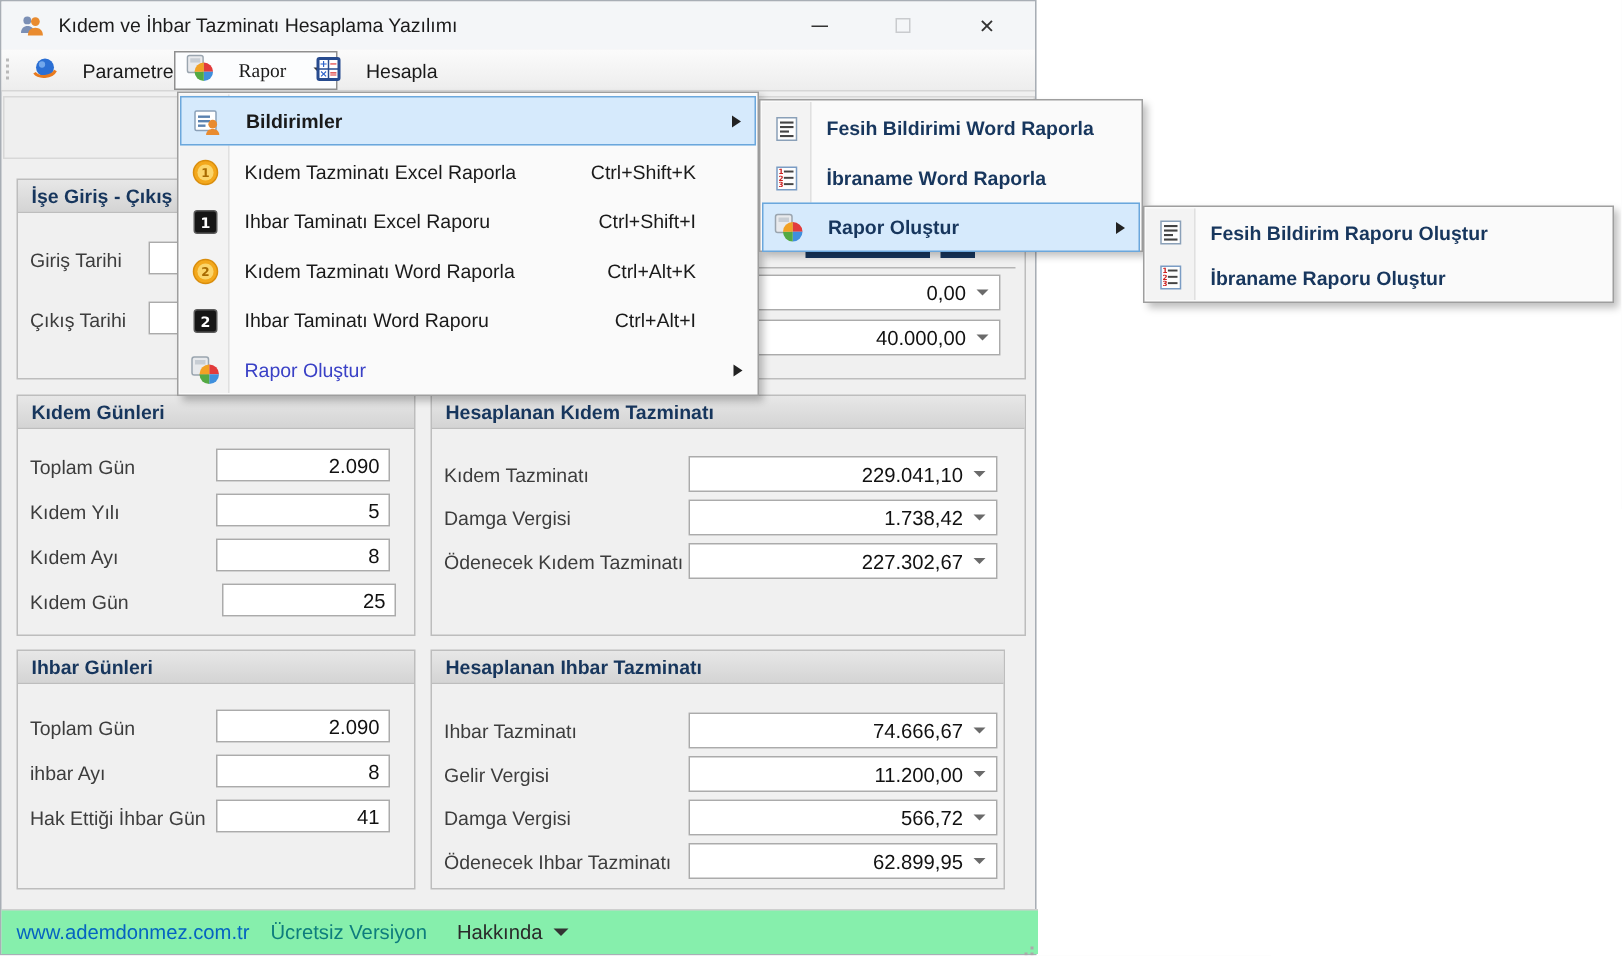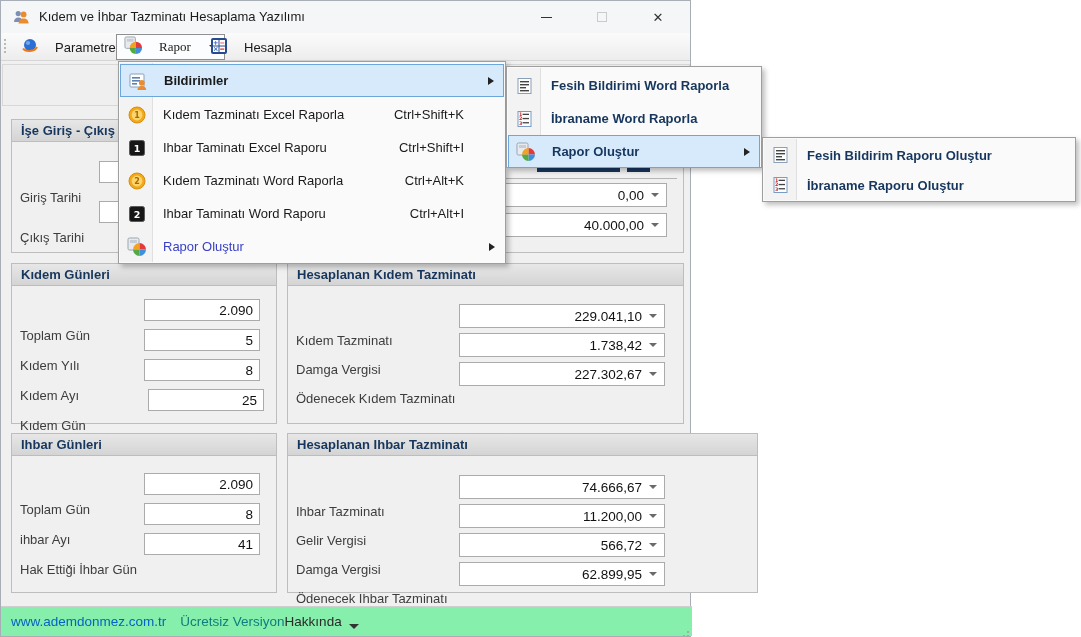--- a/index.html
+++ b/index.html
@@ -30,36 +30,36 @@
     border-top:4px solid #333; margin-left:2px; }
 
   
   #subpanel { position:absolute; left:1px; top:63px; width:688px; height:42px;
     background:#efefef; border:1px solid #d8d8d8; }
 
   
   .groupbox { position:absolute; background:#f0f0f0; border:1px solid #bdbdbd; }
   .ghdr { height:22px; background:linear-gradient(#e7e7e7,#d4d4d4); border-bottom:1px solid #bdbdbd;
     color:#17365d; font-weight:bold; font-size:13px; line-height:21px; padding-left:9px; white-space:nowrap; overflow:hidden; }
-  .flabel { position:absolute; font-size:13px; color:#3d3d3d; white-space:nowrap;margin-top:24px; }
+  .flabel { position:absolute; font-size:13px; color:#3d3d3d; white-space:nowrap; }
   .tbox { position:absolute; background:#ffffff; border:1px solid #ababab; font-size:13.5px; color:#111;
     display:flex; align-items:center; justify-content:flex-end; padding-right:6px; }
   .cbox { position:absolute; background:#ffffff; border:1px solid #ababab; font-size:13.5px; color:#111;
     display:flex; align-items:center; justify-content:flex-end; padding-right:22px; }
   .dd-arrow { position:absolute; right:7px; top:50%; margin-top:-2px; width:0; height:0;
     border-left:4px solid transparent; border-right:4px solid transparent; border-top:4px solid #6a6a6a; }
   .hfrag { position:absolute; background:#17365d; height:5px; }
   .hline { position:absolute; background:#b5b5b5; height:1px; }
 
   
   #statusbar { position:absolute; left:0; top:605px; width:691px; height:30px; background:#86efac;
     border-top:1px solid #cfcfcf; display:flex; align-items:center; font-size:13.5px; }
   #status-link { color:#0563c1; margin-left:10px; white-space:nowrap; }
   #status-version { color:#0e7d7d; margin-left:14px; white-space:nowrap; }
-  #status-about { color:#2a2a2a; margin-left:0; white-space:nowrap; display:flex; align-items:flex-end; gap:7px; }
+  #status-about { color:#2a2a2a; margin-left:20px; white-space:nowrap; display:flex; align-items:center; gap:7px; }
   .about-caret { width:0; height:0; border-left:5px solid transparent; border-right:5px solid transparent; border-top:5px solid #333; }
   #resize-grip { position:absolute; right:3px; bottom:3px; width:2px; height:2px; background:#a9a9a9;
     box-shadow:-4px 4px 0 #a9a9a9, 0 4px 0 #a9a9a9, -8px 8px 0 #a9a9a9, -4px 8px 0 #a9a9a9, 0 8px 0 #a9a9a9; }
 
   
   .popup { position:absolute; background:#fafafa; border:1px solid #9e9e9e;
     box-shadow:3px 3px 5px rgba(0,0,0,0.25); z-index:10; }
   .gutterbg { position:absolute; left:1px; top:1px; bottom:1px; width:33px; background:#f3f3f3; border-right:1px solid #e0e0e0; }
   .mrow { position:absolute; left:1px; right:1px; height:33px; display:flex; align-items:center; }
   .mrow.hl { background:#d6eafc; border:1px solid #6ba7dc; left:1px; right:1px; }
@@ -217,21 +217,21 @@
       <span class="flabel" style="left:8px;top:74px">ihbar Ayı</span>
       <div class="tbox" style="left:132px;top:69px;width:116px;height:22px">
           <span>8</span>
         </div>
       <span class="flabel" style="left:8px;top:104px">Hak Ettiği İhbar Gün</span>
       <div class="tbox" style="left:132px;top:99px;width:116px;height:22px">
           <span>41</span>
         </div>
     </div>
 
-    <div class="groupbox" style="left:286px;top:432px;width:471px;height:160px">
+    <div class="groupbox" style="left:286px;top:432px;width:383px;height:160px">
       <div class="ghdr">Hesaplanan Ihbar Tazminatı</div>
       <span class="flabel" style="left:8px;top:46px">Ihbar Tazminatı</span>
       <div class="cbox" style="left:171px;top:41px;width:206px;height:24px">
           <span>74.666,67</span>
           <span class="dd-arrow"></span>
         </div>
       <span class="flabel" style="left:8px;top:75px">Gelir Vergisi</span>
       <div class="cbox" style="left:171px;top:70px;width:206px;height:24px">
           <span>11.200,00</span>
           <span class="dd-arrow"></span>

